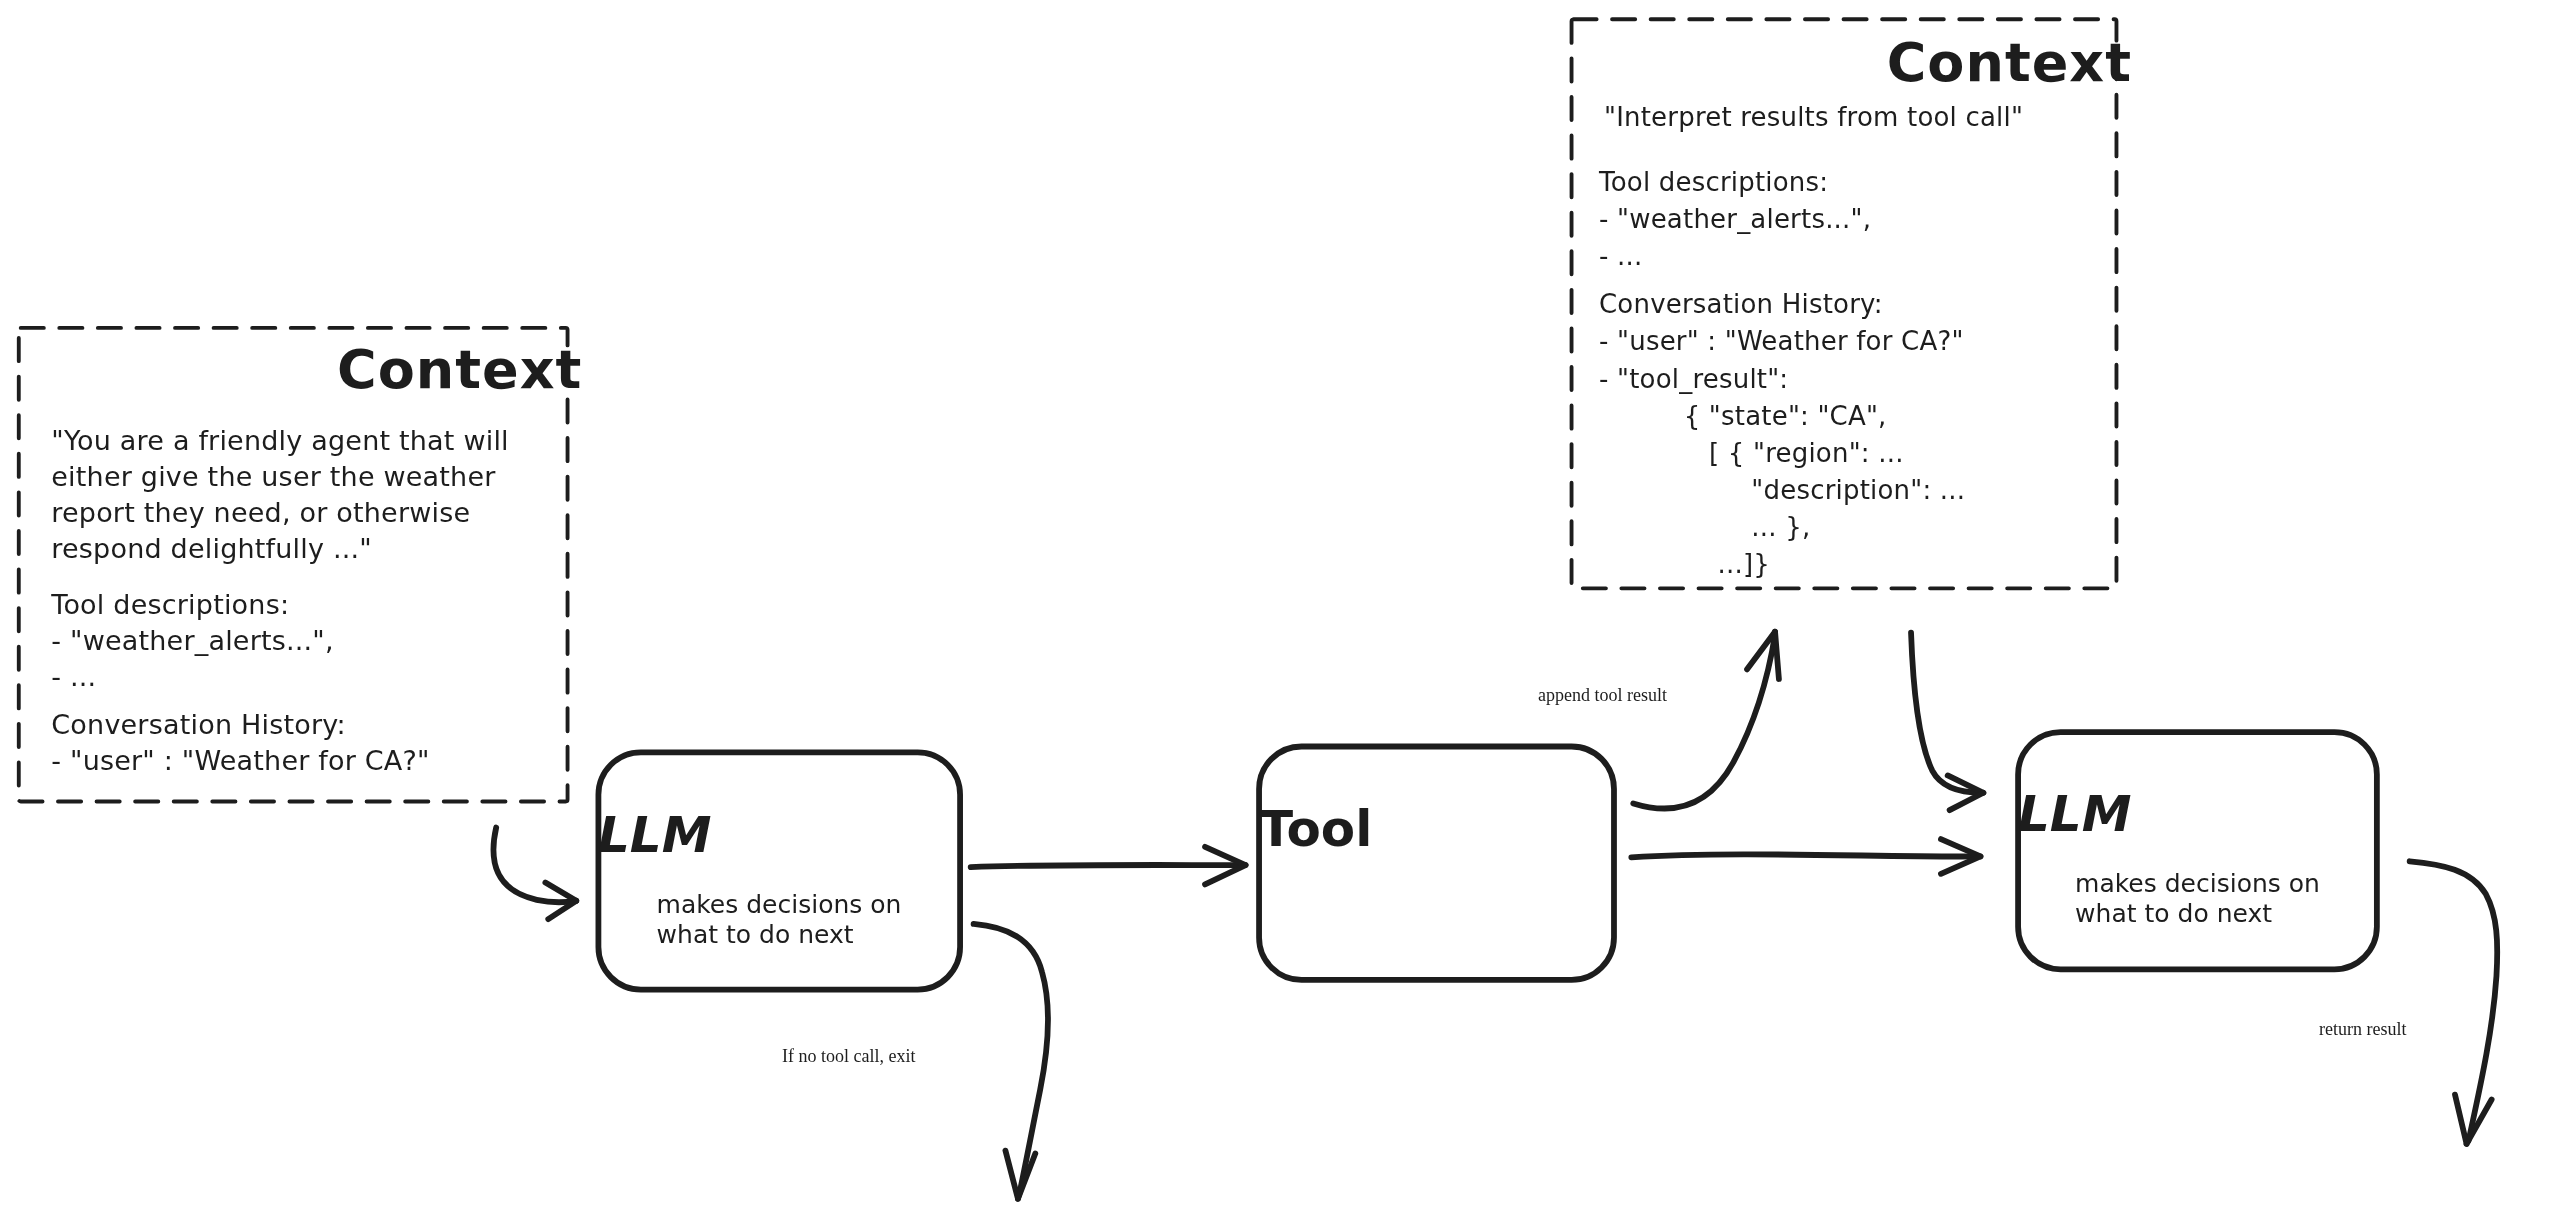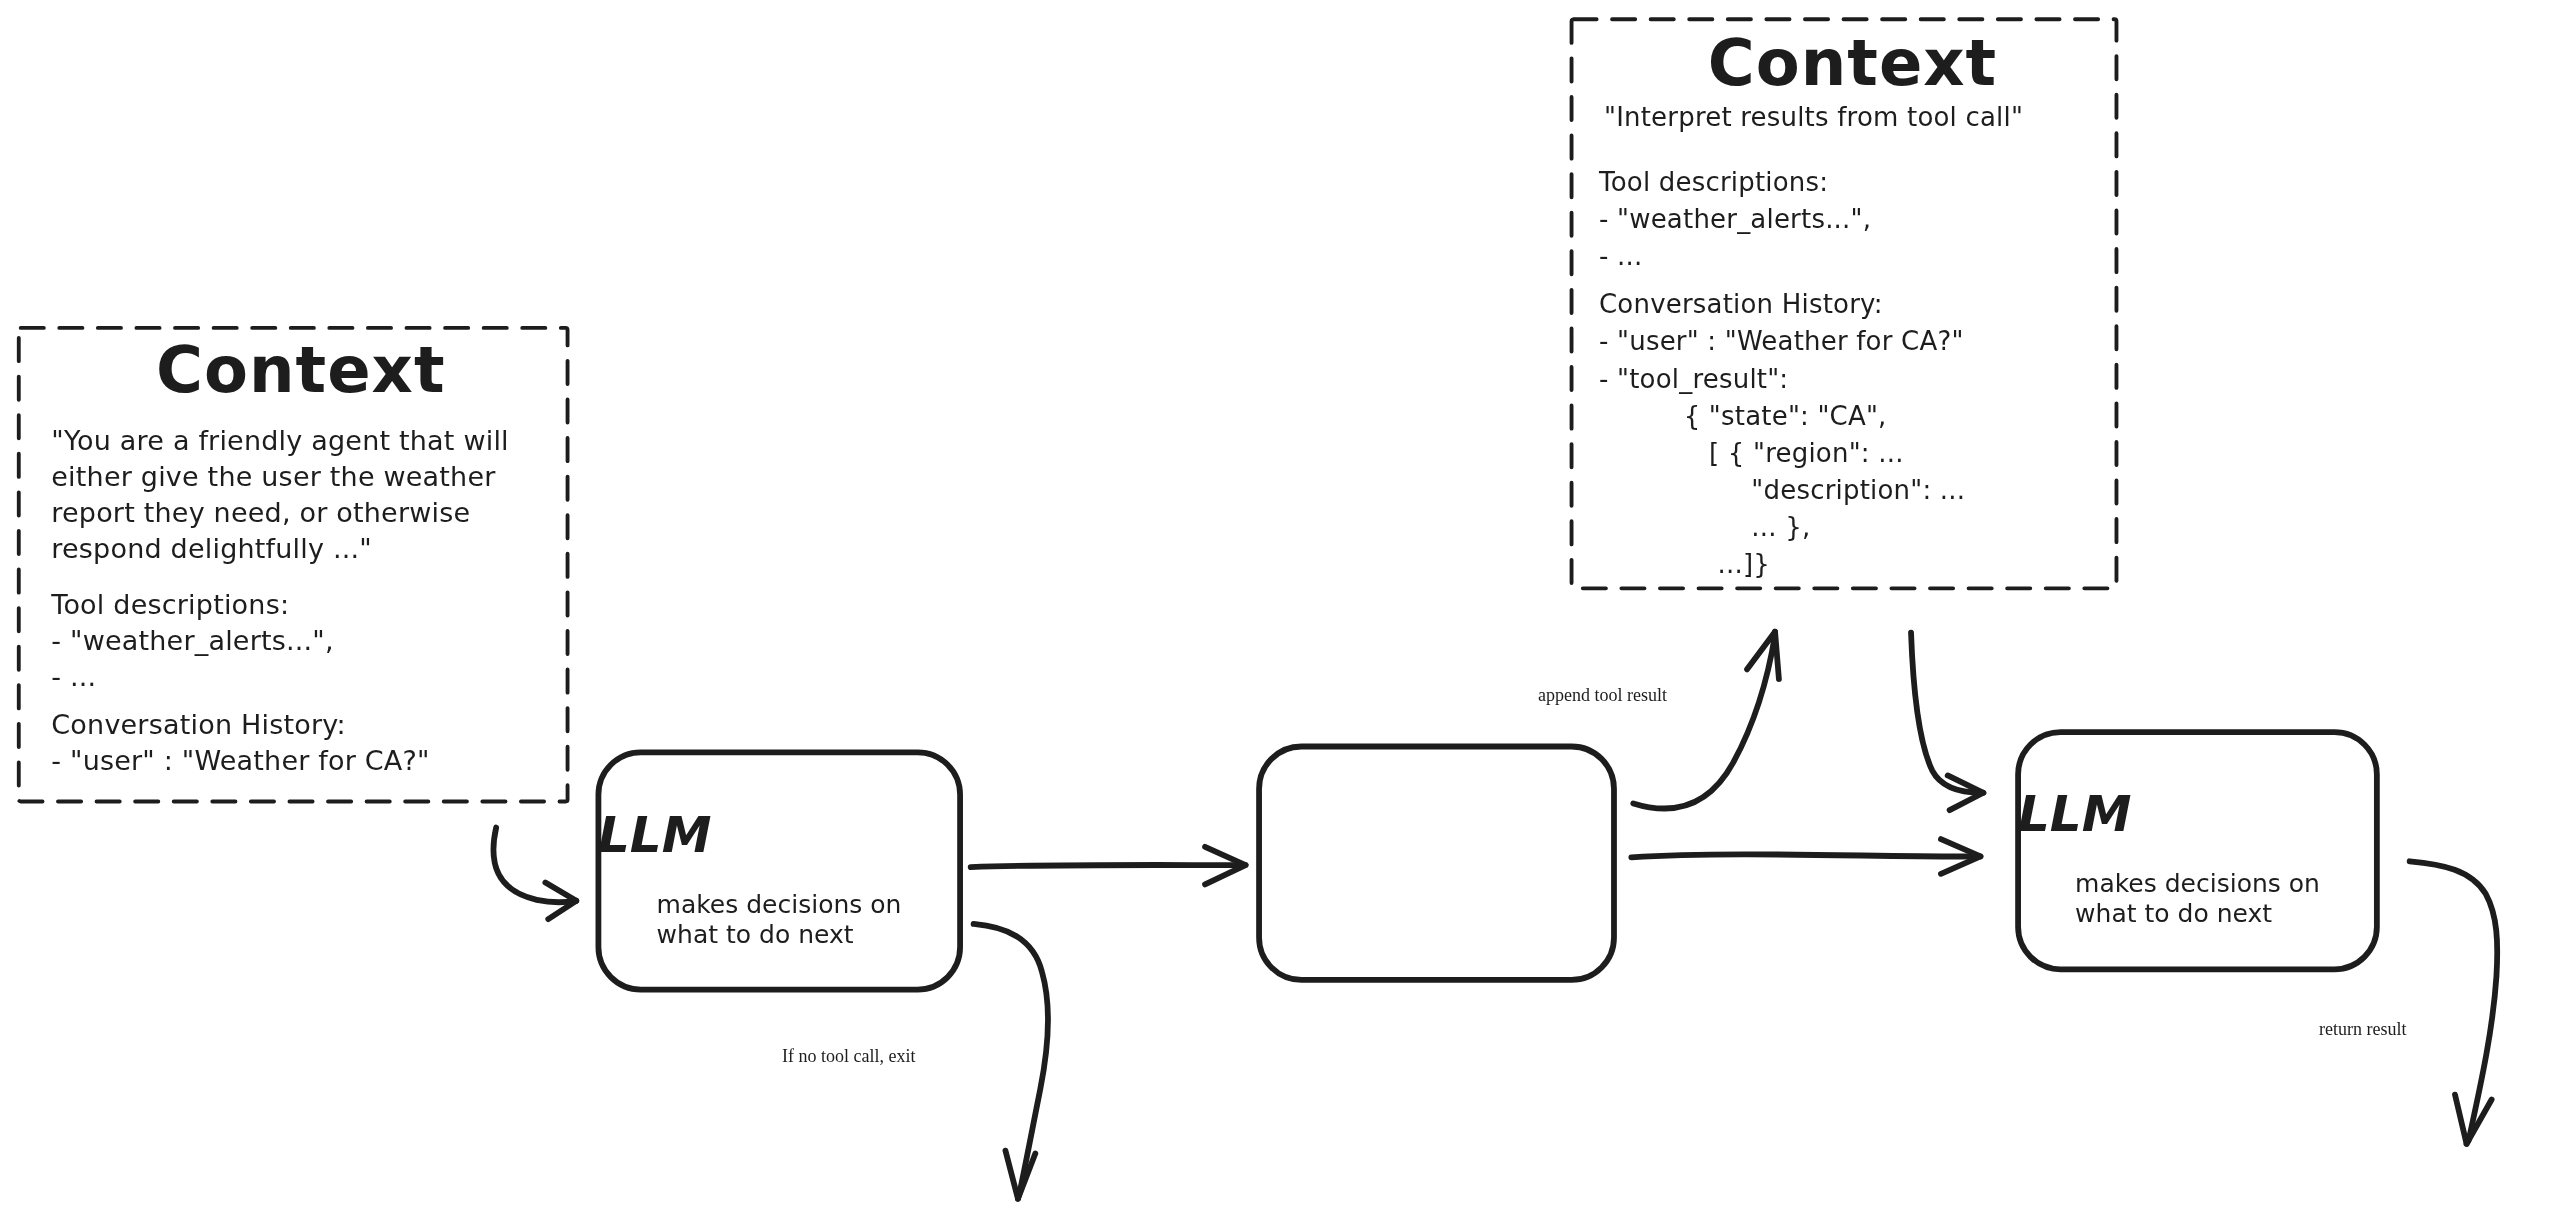--- a/index.html
+++ b/index.html
@@ -34,24 +34,24 @@
     position: absolute;
     z-index: 2;
   }
 
   
   .ctx-box {
     position: absolute;
   }
   .ctx-title {
     position: absolute;
-    left: 8px;
+    left: 15px;
     width: 100%;
-    text-align: center;
-    font-size: 64px;
+    text-align: right;
+    font-size: 54px;
     line-height: 60px;
     font-weight: 700;
     letter-spacing: 1px;
   }
   .ctx-para {
     position: absolute;
     white-space: pre;
     font-size: 27px;
     line-height: 36px;
     letter-spacing: 0.2px;
@@ -190,20 +190,21 @@
 
   <div class="layer node" style="left:598px; top:753px; width:362px; height:237px;">
     <div class="node-title italic">LLM</div>
     <div class="node-sub">
       <span>makes decisions on
 what to do next</span>
     </div>
   </div>
 
   <div class="layer node" style="left:1259px; top:747px; width:355px; height:233px;">
+    <div class="node-title">Tool</div>
   </div>
 
   <div class="layer node" style="left:2018px; top:732px; width:359px; height:237px;">
     <div class="node-title italic">LLM</div>
     <div class="node-sub">
       <span>makes decisions on
 what to do next</span>
     </div>
   </div>
 

